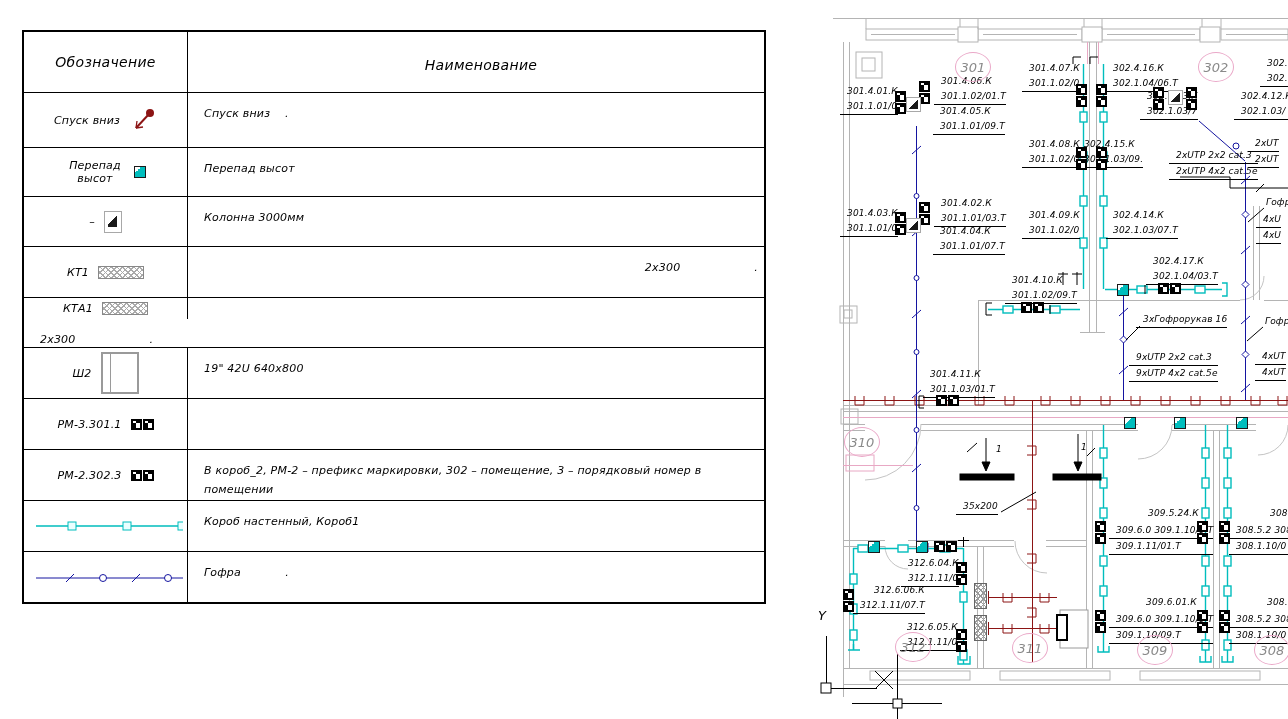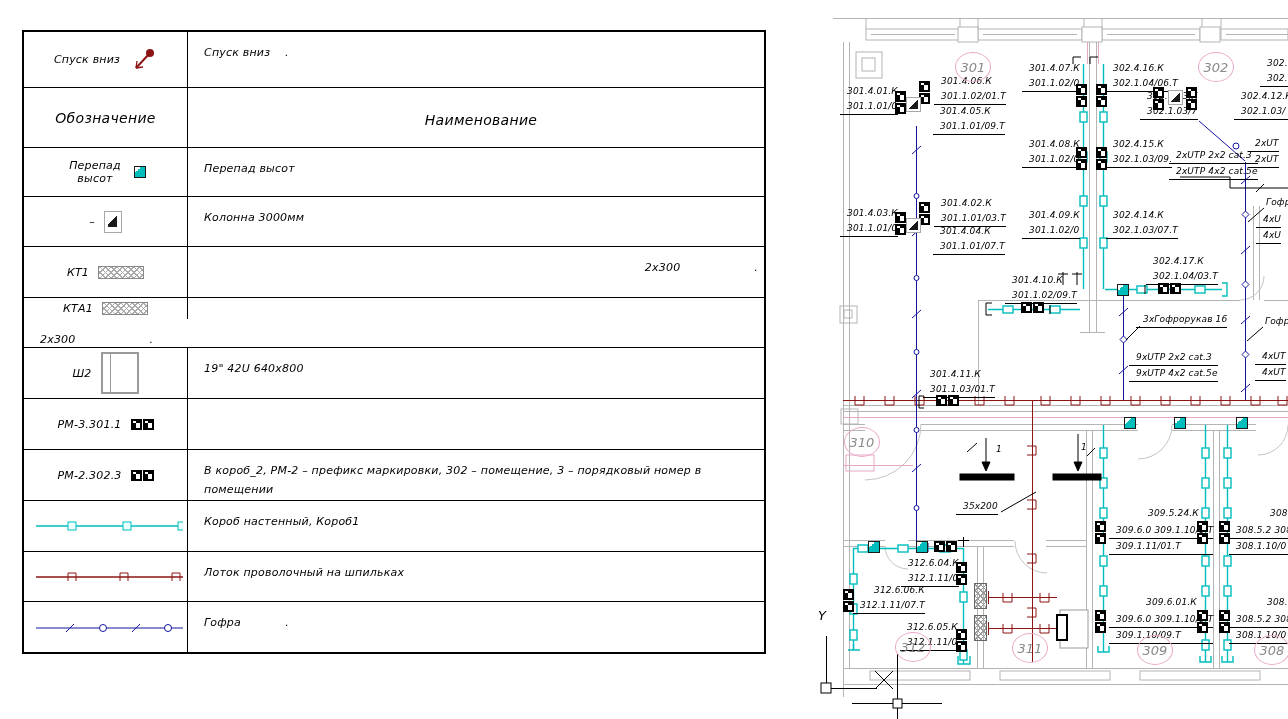--- a/index.html
+++ b/index.html
@@ -49,39 +49,39 @@
   .ktbox{width:13px;height:26px;border:1px solid #666;box-sizing:border-box;
      background:repeating-linear-gradient(45deg,#999 0 1px,transparent 1px 4px),repeating-linear-gradient(135deg,#999 0 1px,transparent 1px 4px);}
   .blackbox{width:12px;height:27px;border:2px solid #000;background:#fff;box-sizing:border-box;}
 </style>
 </head>
 <body>
 
 <div class="stage">
 
   <div class="legend">
+    <div class="lrow hdr">
+      <div class="lcell sym">
+          <span class="hdr-text">Обозначение</span>
+        </div>
+      <div class="lcell name" style="display:flex;align-items:center;justify-content:center;">
+          <span class="hdr-text">Наименование</span>
+        </div>
+    </div>
+
     <div class="lrow" style="height:55px;">
       <div class="lcell sym">
         <span class="slabel">Спуск вниз</span>
         <svg width="28" height="28">
           <circle cx="21" cy="7" r="4" fill="#8c1414"></circle>
           <line x1="21" y1="7" x2="7" y2="22" stroke="#8c1414" stroke-width="2"></line>
           <path d="M7 22 l7 -1 M7 22 l1 -7" stroke="#8c1414" stroke-width="1.3" fill="none"></path>
         </svg>
       </div>
       <div class="lcell name"><span class="cadtxt">Спуск вниз    .</span></div>
-    </div>
-
-    <div class="lrow hdr">
-      <div class="lcell sym">
-          <span class="hdr-text">Обозначение</span>
-        </div>
-      <div class="lcell name" style="display:flex;align-items:center;justify-content:center;">
-          <span class="hdr-text">Наименование</span>
-        </div>
     </div>
 
     <div class="lrow" style="height:49px;">
       <div class="lcell sym">
         <span class="slabel slabel2">Перепад высот</span>
         <div class="lvl"></div>
       </div>
       <div class="lcell name"><span class="cadtxt">Перепад высот</span></div>
     </div>
 
@@ -144,29 +144,20 @@
           <line x1="8" y1="8" x2="248" y2="8" stroke="#00bdbd" stroke-width="1.5"></line>
           <rect x="40" y="4" width="8" height="8" fill="#eaffff" stroke="#00bdbd"></rect>
           <rect x="95" y="4" width="8" height="8" fill="#eaffff" stroke="#00bdbd"></rect>
           <rect x="150" y="4" width="8" height="8" fill="#eaffff" stroke="#00bdbd"></rect>
           <rect x="205" y="4" width="8" height="8" fill="#eaffff" stroke="#00bdbd"></rect>
         </svg>
       </div>
       <div class="lcell name"><span class="cadtxt">Короб настенный, Короб1</span></div>
     </div>
 
-    <div class="lrow" style="height:50px;">
-      <div class="lcell sym">
-        <svg width="256" height="16">
-          <line x1="8" y1="8" x2="248" y2="8" stroke="#8c1414" stroke-width="1.3"></line>
-          <path d="M40 12 v-8 h8 v8 M92 12 v-8 h8 v8 M144 12 v-8 h8 v8 M196 12 v-8 h8 v8" stroke="#8c1414" fill="none"></path>
-        </svg>
-      </div>
-      <div class="lcell name"><span class="cadtxt">Лоток проволочный на шпильках</span></div>
-    </div>
 
 
     <div class="lrow" style="height:51px;">
       <div class="lcell sym">
         <svg width="256" height="18">
           <line x1="8" y1="10" x2="248" y2="10" stroke="#1414a0"></line>
           <circle cx="75" cy="10" r="3.5" fill="#fff" stroke="#1414a0"></circle>
           <circle cx="140" cy="10" r="3.5" fill="#fff" stroke="#1414a0"></circle>
           <circle cx="205" cy="10" r="3.5" fill="#fff" stroke="#1414a0"></circle>
           <line x1="38" y1="14" x2="46" y2="6" stroke="#1414a0"></line>
@@ -402,21 +393,21 @@
   <div id="plan-overlay">
       <div class="plabel ul" style="left: 847px; top: 84px;"><div>301.4.01.К</div><div>301.1.01/0</div></div>
       <div class="plabel ul" style="left: 941px; top: 74px;"><div>301.4.06.К</div><div>301.1.02/01.Т</div></div>
       <div class="plabel ul" style="left: 940px; top: 104px;"><div>301.4.05.К</div><div>301.1.01/09.Т</div></div>
       <div class="plabel ul" style="left: 1029px; top: 61px;"><div>301.4.07.К</div><div>301.1.02/0</div></div>
       <div class="plabel ul" style="left: 1113px; top: 61px;"><div>302.4.16.К</div><div>302.1.04/06.Т</div></div>
       <div class="plabel ul" style="left: 1147px; top: 89px;"><div>302.4.13.К</div><div>302.1.03/7</div></div>
       <div class="plabel ul" style="left: 1241px; top: 89px;"><div>302.4.12.К</div><div>302.1.03/</div></div>
       <div class="plabel ul" style="left: 1267px; top: 56px;"><div>302.</div><div>302.</div></div>
       <div class="plabel ul" style="left: 1029px; top: 137px;"><div>301.4.08.К</div><div>301.1.02/0</div></div>
-      <div class="plabel ul" style="left: 1113px; top: 137px;"><div>302.4.15.К</div><div>302.1.03/09.</div></div>
+      <div class="plabel ul" style="left: 1084px; top: 137px;"><div>302.4.15.К</div><div>302.1.03/09.</div></div>
       <div class="plabel ul2" style="left: 1176px; top: 148px;"><div>2хUTP 2х2 cat.3</div><div>2хUTP 4х2 cat.5е</div></div>
       <div class="plabel ul2" style="left: 1255px; top: 136px;"><div>2хUT</div><div>2хUT</div></div>
       <div class="plabel ul" style="left: 847px; top: 206px;"><div>301.4.03.К</div><div>301.1.01/0</div></div>
       <div class="plabel ul" style="left: 941px; top: 196px;"><div>301.4.02.К</div><div>301.1.01/03.Т</div></div>
       <div class="plabel ul" style="left: 940px; top: 224px;"><div>301.4.04.К</div><div>301.1.01/07.Т</div></div>
       <div class="plabel ul" style="left: 1029px; top: 208px;"><div>301.4.09.К</div><div>301.1.02/0</div></div>
       <div class="plabel ul" style="left: 1113px; top: 208px;"><div>302.4.14.К</div><div>302.1.03/07.Т</div></div>
       <div class="plabel ul" style="left: 1153px; top: 254px;"><div>302.4.17.К</div><div>302.1.04/03.Т</div></div>
       <div class="plabel ul" style="left: 1012px; top: 273px;"><div>301.4.10.К</div><div>301.1.02/09.Т</div></div>
       <div class="plabel" style="left: 1266px; top: 195px;"><div>Гофр</div></div>

